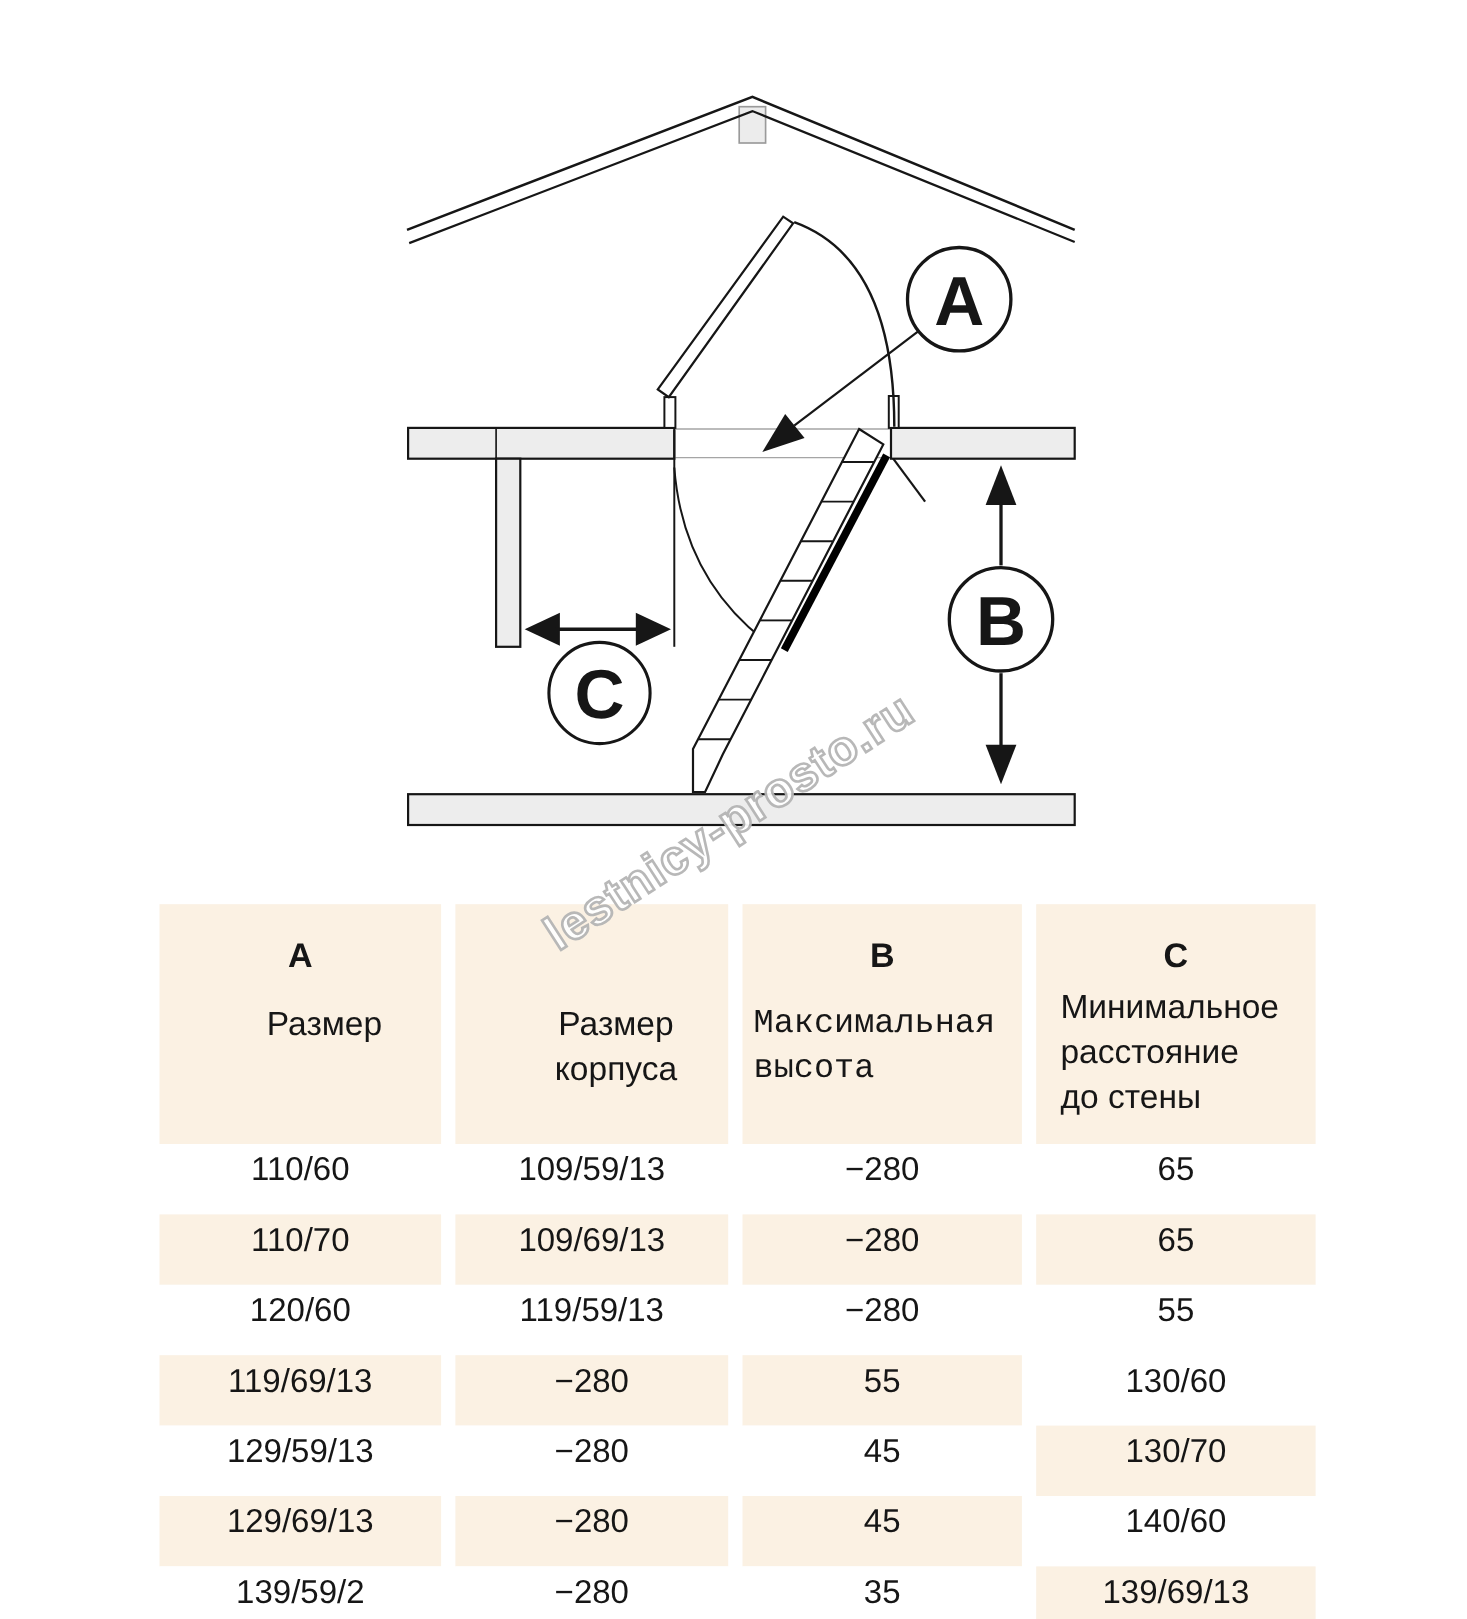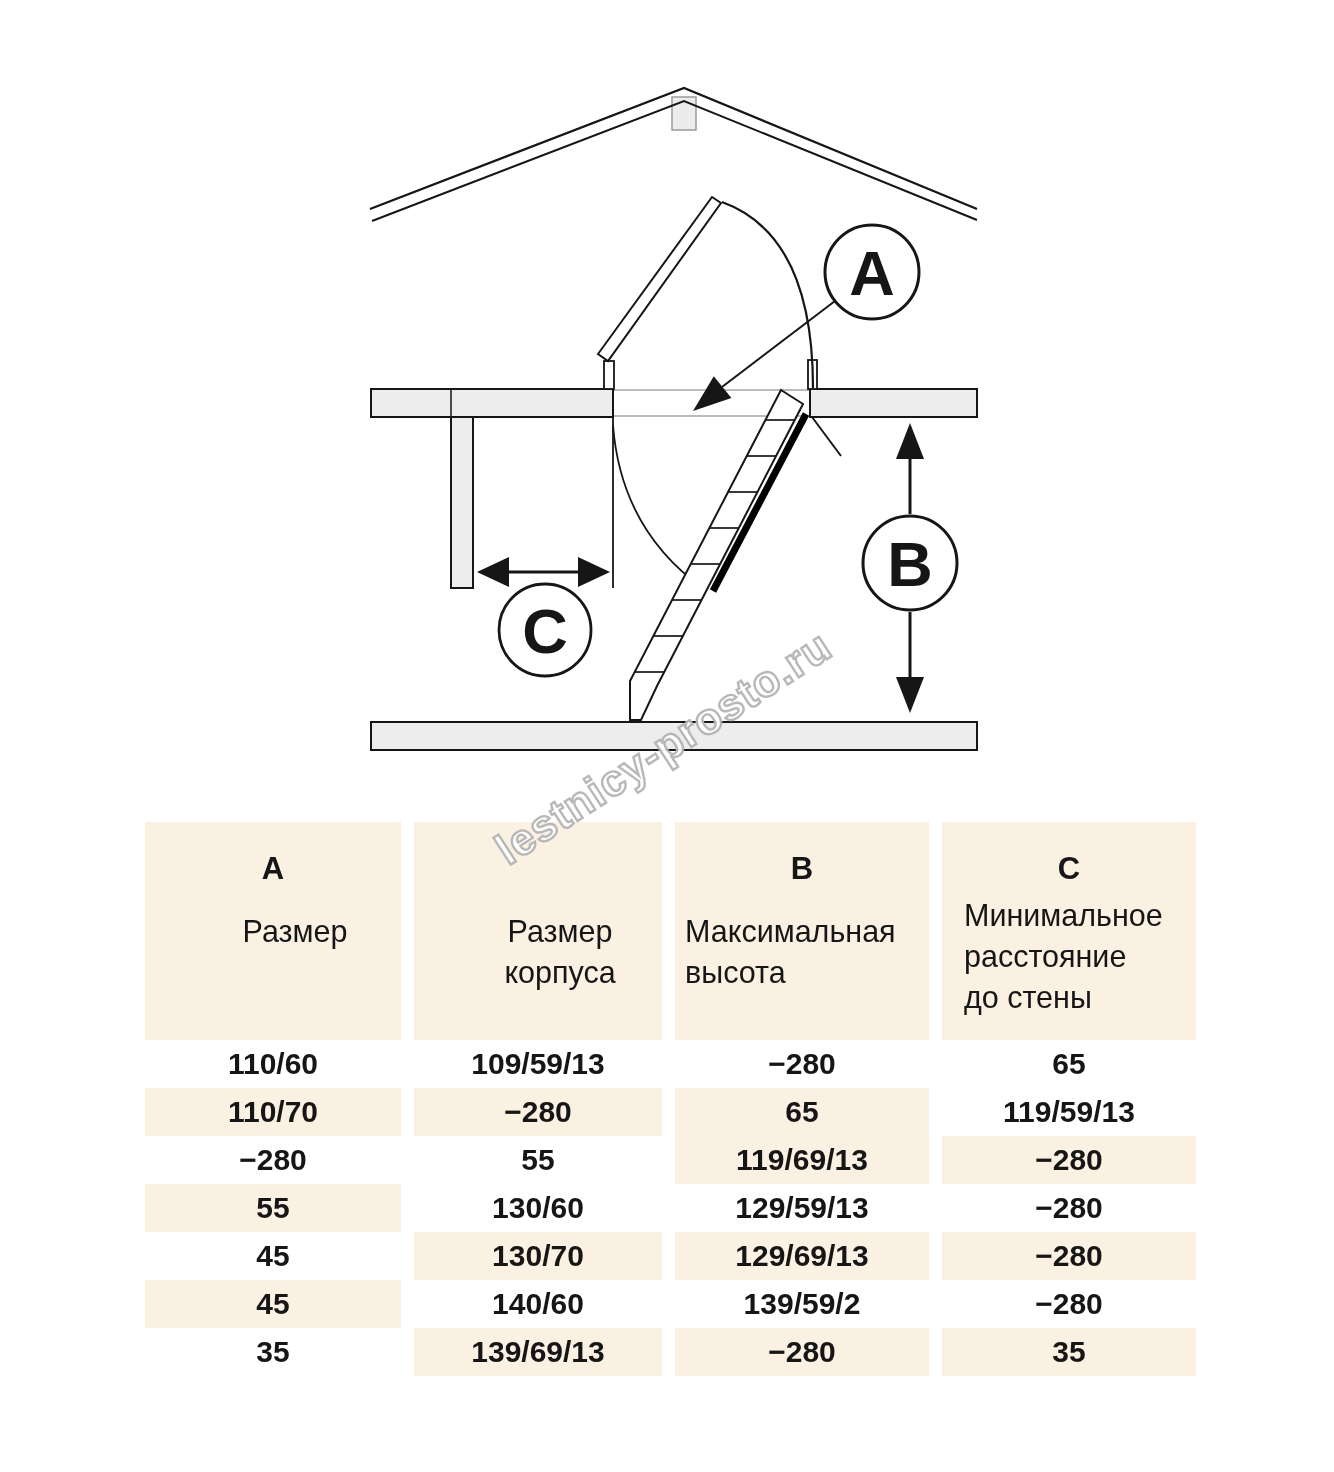--- a/index.html
+++ b/index.html
@@ -43,26 +43,25 @@
     padding-top:33px;
   }
   .hletter{
     font-weight:bold;font-size:31px;line-height:28px;text-align:center;
     height:28px;
   }
   .hdesc{
     margin-top:28px;font-size:30.5px;line-height:41px;white-space:pre-line;padding-left:44px;
   }
   .hdesc.center{text-align:center;}
-  .hdesc.left10{text-align:left;padding-left:10px;}
+  .hdesc.left10{text-align:left;padding-left:10px;font-family:Liberation Mono, monospace;}
   .hdesc.left22{text-align:left;padding-left:22px;margin-top:12px;}
   .tbody .cell{
-    height:48px;line-height:48px;text-align:center;font-size:30px;
+    height:64px;line-height:48px;text-align:center;font-size:30px;
     background:#fff;
-    font-weight:bold;
   }
   .tbody .cell.alt{background:var(--cream,#fbf1e3);}
 </style>
 </head>
 <body>
 
 <div class="stage">
 
   <svg class="diagram" width="1334" height="820" viewBox="0 0 1334 820">
 
@@ -154,22 +153,24 @@
 расстояние
 до стены</div>
       </div>
     </div>
     <div class="tbody">
         <div class="cell">110/60</div>
         <div class="cell">109/59/13</div>
         <div class="cell">−280</div>
         <div class="cell">65</div>
         <div class="cell alt">110/70</div>
+        <div class="cell alt">109/69/13</div>
         <div class="cell alt">−280</div>
         <div class="cell alt">65</div>
+        <div class="cell">120/60</div>
         <div class="cell">119/59/13</div>
         <div class="cell">−280</div>
         <div class="cell">55</div>
         <div class="cell alt">119/69/13</div>
         <div class="cell alt">−280</div>
         <div class="cell alt">55</div>
         <div class="cell">130/60</div>
         <div class="cell">129/59/13</div>
         <div class="cell">−280</div>
         <div class="cell">45</div>

